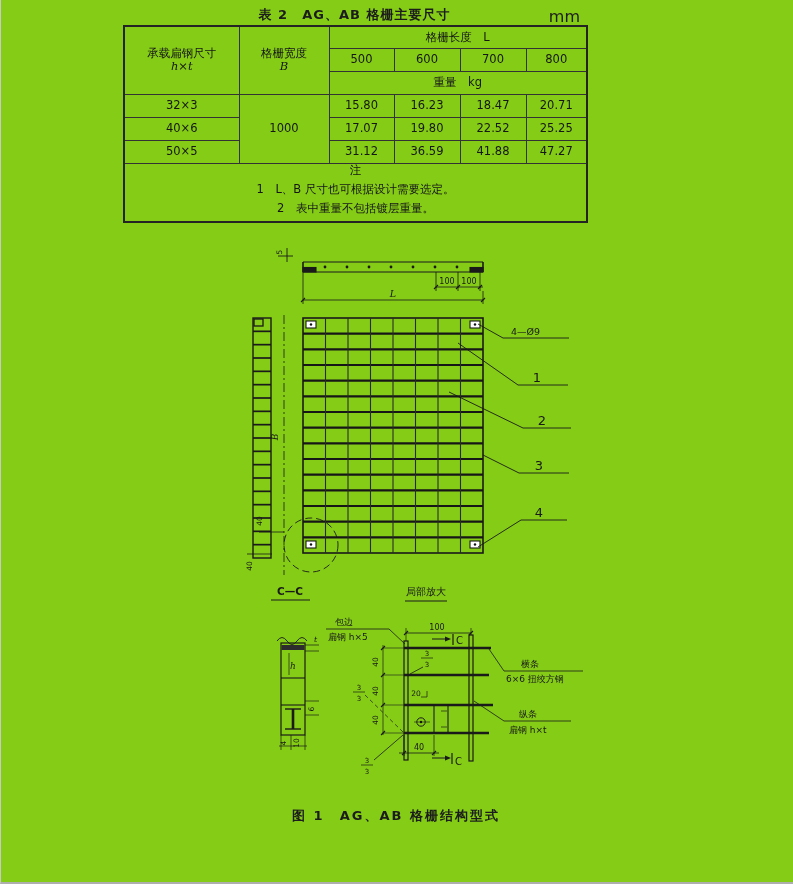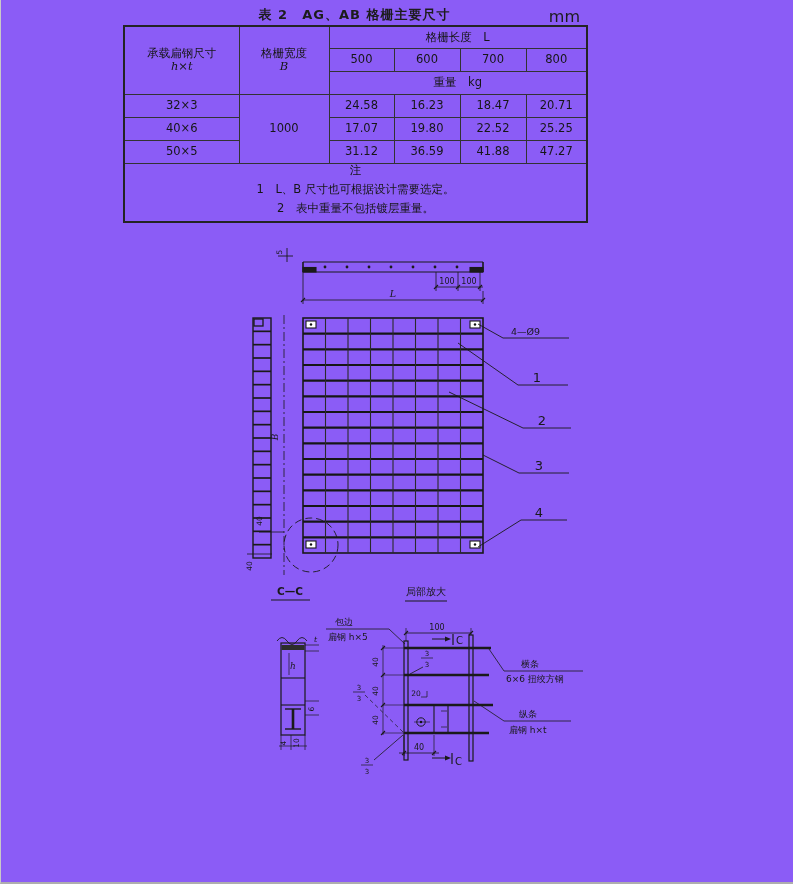--- a/index.html
+++ b/index.html
@@ -1,16 +1,16 @@
 <!DOCTYPE html>
 <html><head>
 <meta charset="utf-8">
 <style>
   html,body{margin:0;padding:0;background:#e9e9e9;}
-  .page{position:relative;width:793px;height:884px;background:#8b5cf6;overflow:hidden;
+  .page{position:relative;width:793px;height:884px;background:#84cc16;overflow:hidden;
         border-left:1px solid #c9c9c9;border-bottom:2px solid #aeaeae;box-sizing:border-box;
         font-family:"DejaVu Sans",sans-serif;color:#1c1c1c;}
   
   .cap-row{position:absolute;left:122px;top:6px;width:463px;height:18px;}
   .cap-row .cap{position:absolute;left:0;right:0;text-align:center;font-size:13px;font-weight:700;letter-spacing:1px;}
   .cap-row .unit{position:absolute;right:6px;top:1px;font-size:16px;font-weight:400;}
   
   table.spec{position:absolute;left:122px;top:25px;border-collapse:collapse;table-layout:fixed;
              border:2px solid #242424;font-size:11.5px;color:#161616;}
   table.spec td,table.spec th{border:1px solid #333;padding:0;text-align:center;vertical-align:middle;
@@ -65,21 +65,21 @@
       <td>600</td>
       <td>700</td>
       <td>800</td>
     </tr>
     <tr class="h23">
       <td colspan="4">重量　kg</td>
     </tr>
     <tr class="h23">
       <td>32×3</td>
       <td rowspan="3">1000</td>
-      <td>24.58</td>
+      <td>15.80</td>
       <td>16.23</td>
       <td>18.47</td>
       <td>20.71</td>
     </tr>
     <tr class="h23">
       <td>40×6</td>
       <td>17.07</td>
       <td>19.80</td>
       <td>22.52</td>
       <td>25.25</td>
@@ -360,15 +360,16 @@
 
       <g>
         <line x1="243" y1="458" x2="273" y2="478" stroke-width=".8"></line>
         <text font-size="9" text-anchor="middle" x="297" y="474" stroke="none" fill="#191919">纵条</text>
         <line x1="273" y1="478" x2="340" y2="478" stroke-width=".8"></line>
         <text font-size="9" x="278" y="490" stroke="none" fill="#191919">扁钢  h×t</text>
       </g>
     </g>
   </svg>
 
+  <div class="fig-cap2">图 1　AG、AB 格栅结构型式</div>
 
 
 </div>
 
 </body></html>

